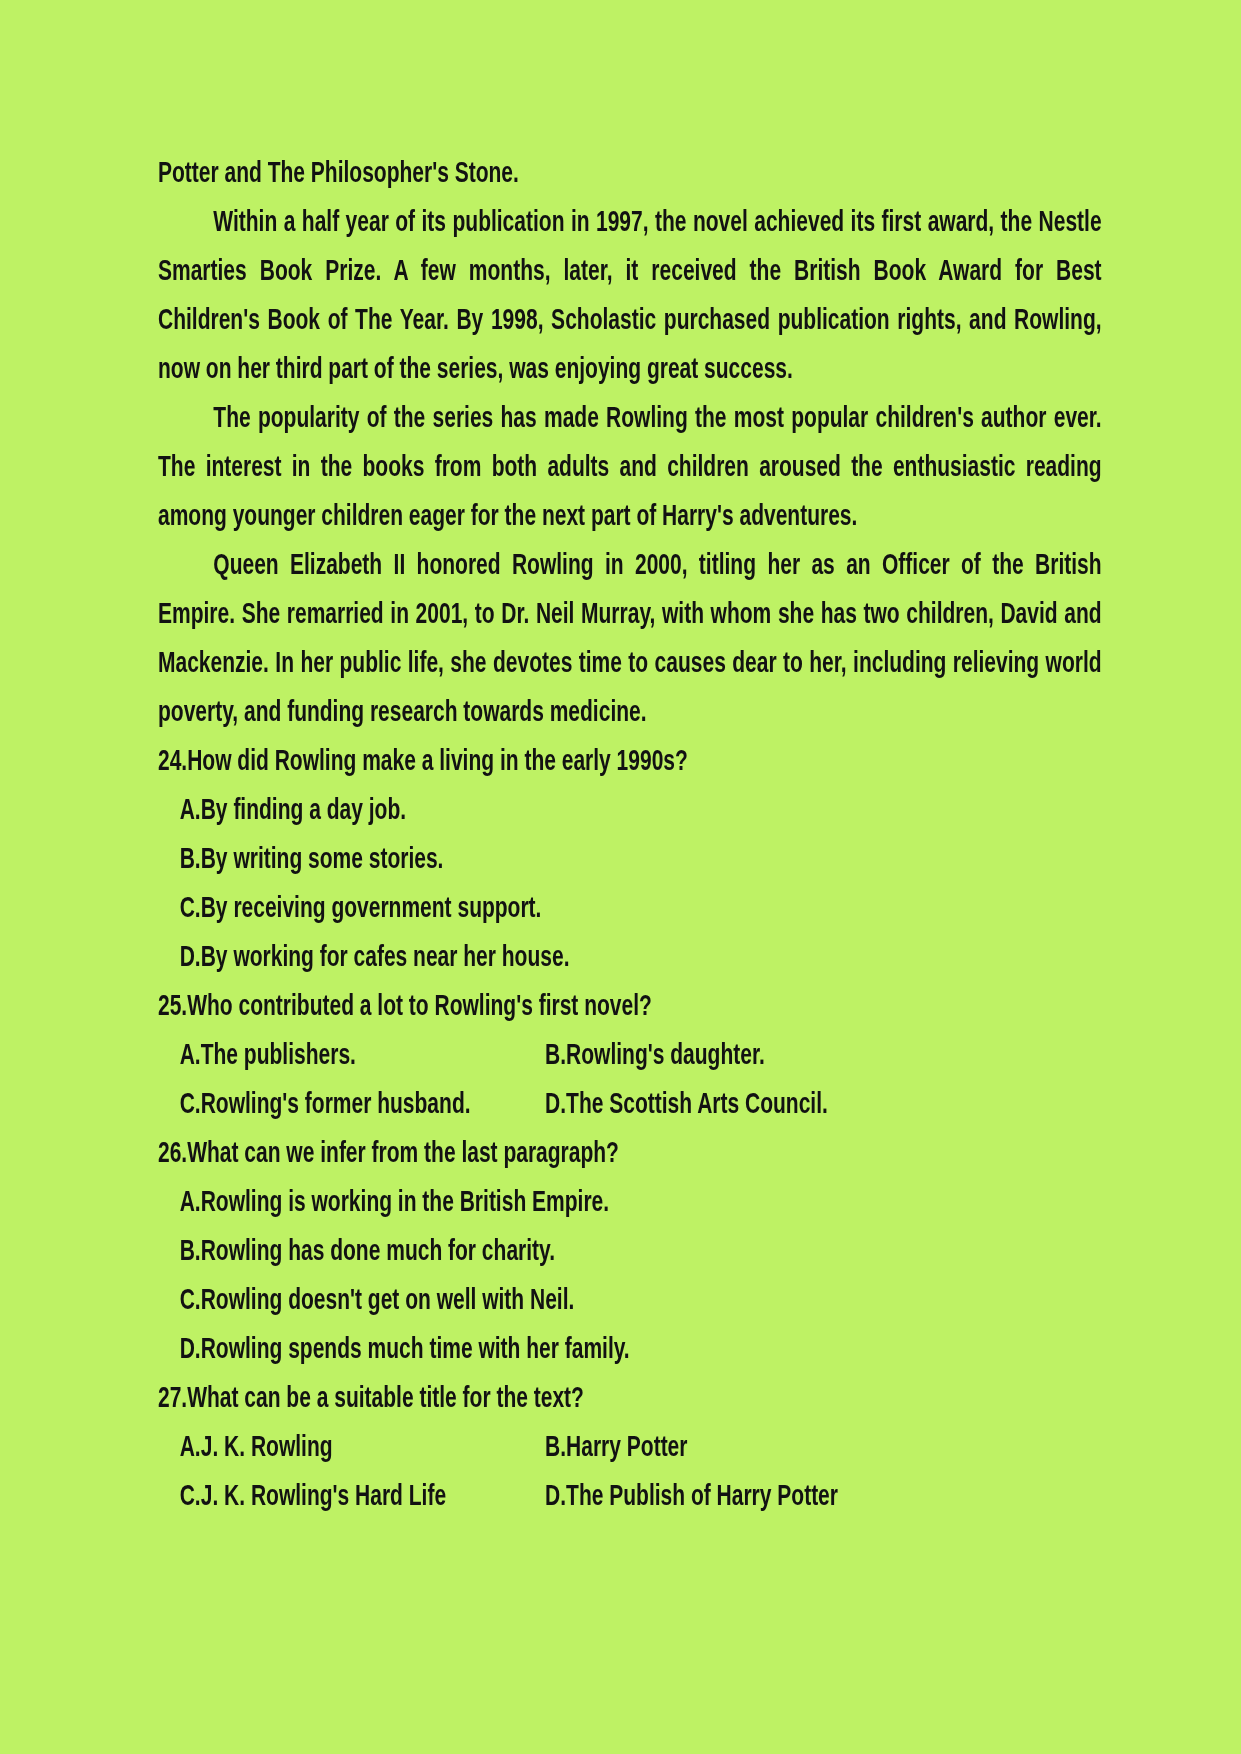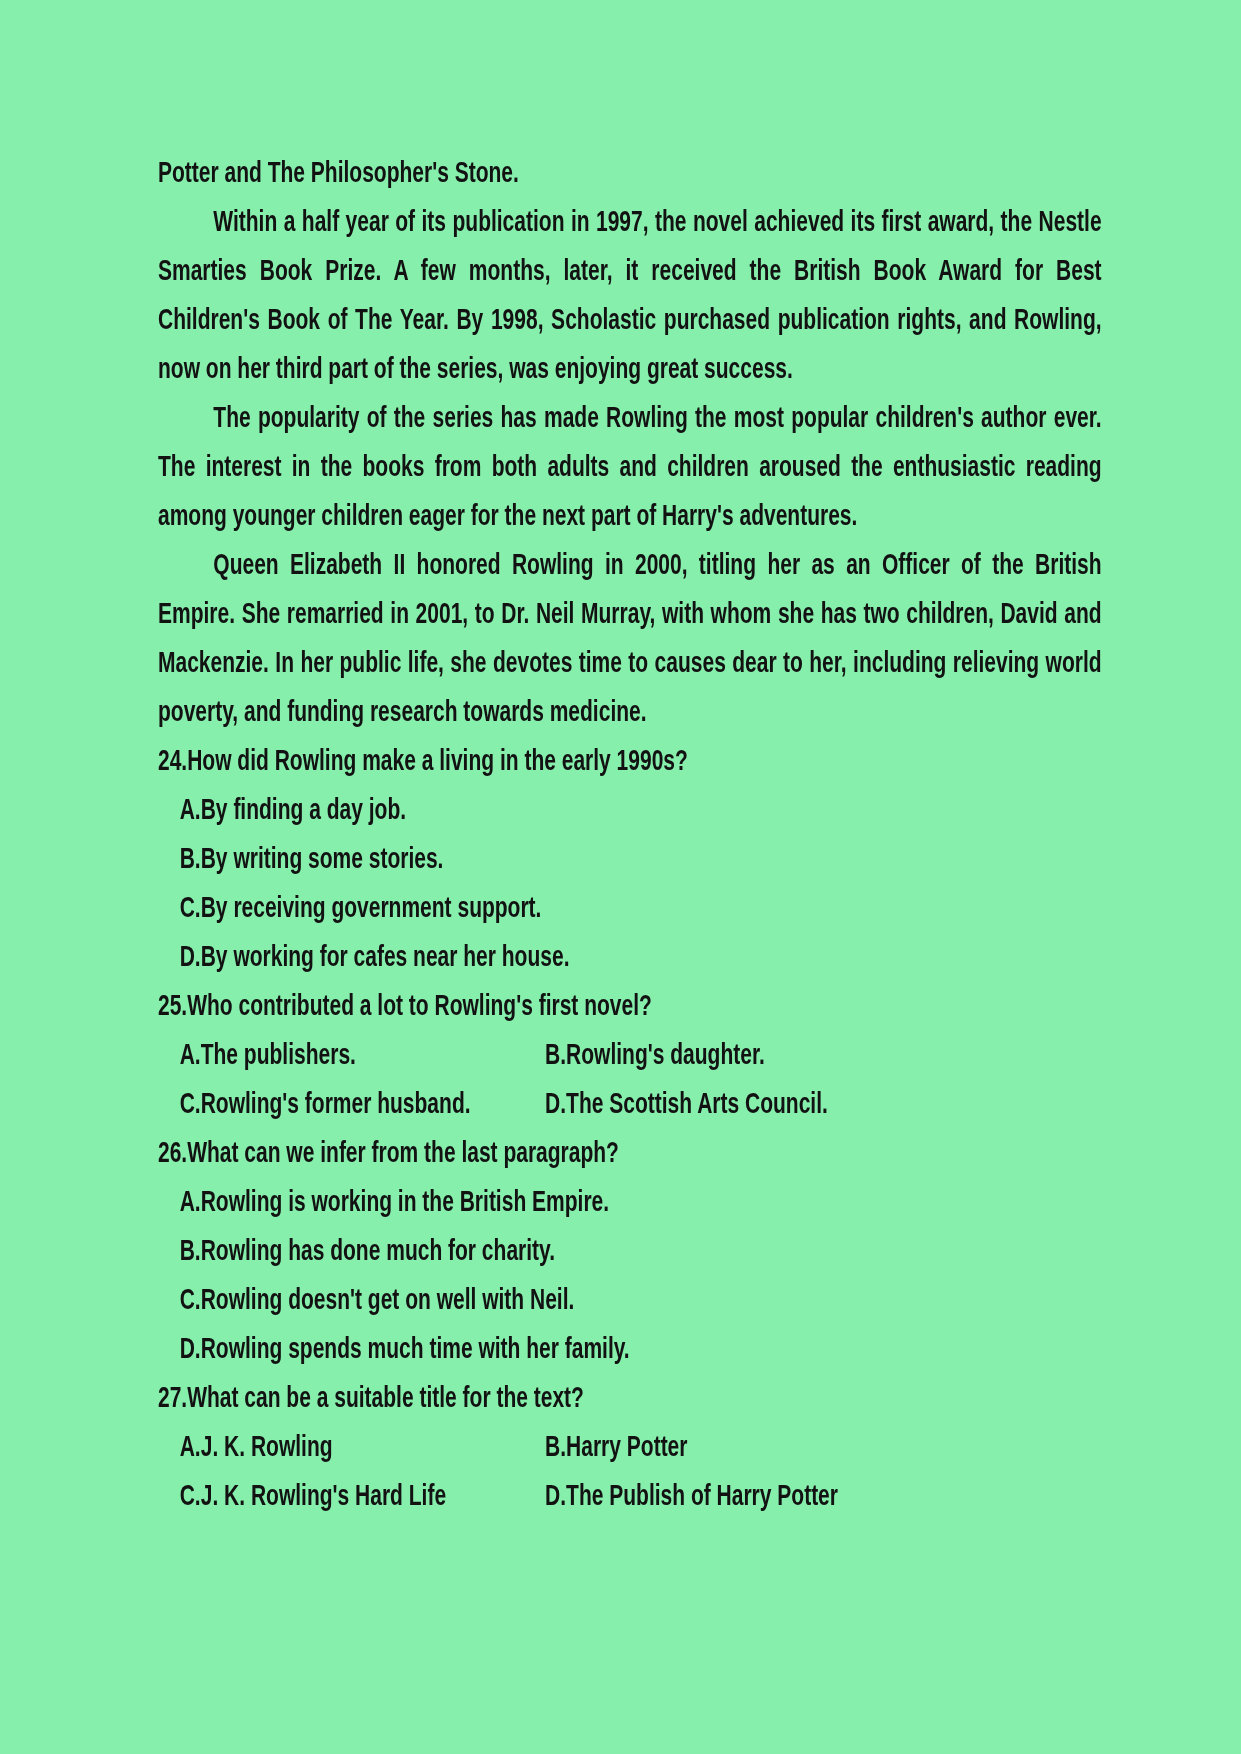--- a/index.html
+++ b/index.html
@@ -12,21 +12,21 @@
     height: 1754px;
     position: relative;
     overflow: hidden;
     font-family: "Liberation Sans", sans-serif;
   }
   .page {
     position: absolute;
     left: 0; top: 0;
     width: 1241px;
     height: 1754px;
-    background: #86efac;
+    background: #bef264;
   }
   .content {
     position: absolute;
     left: 158px;
     top: 147px;
   }
   
   .condense {
     width: 1348px;
     transform: scaleX(0.70);

